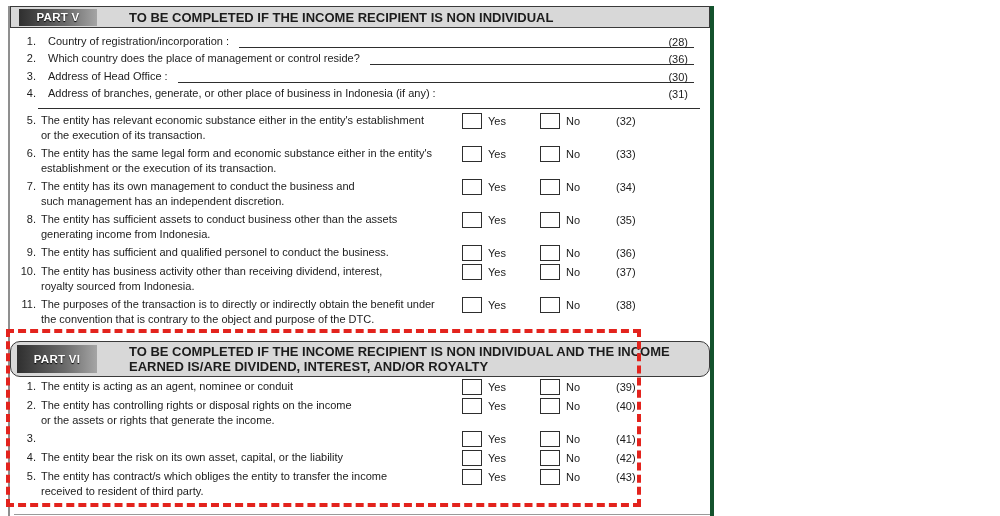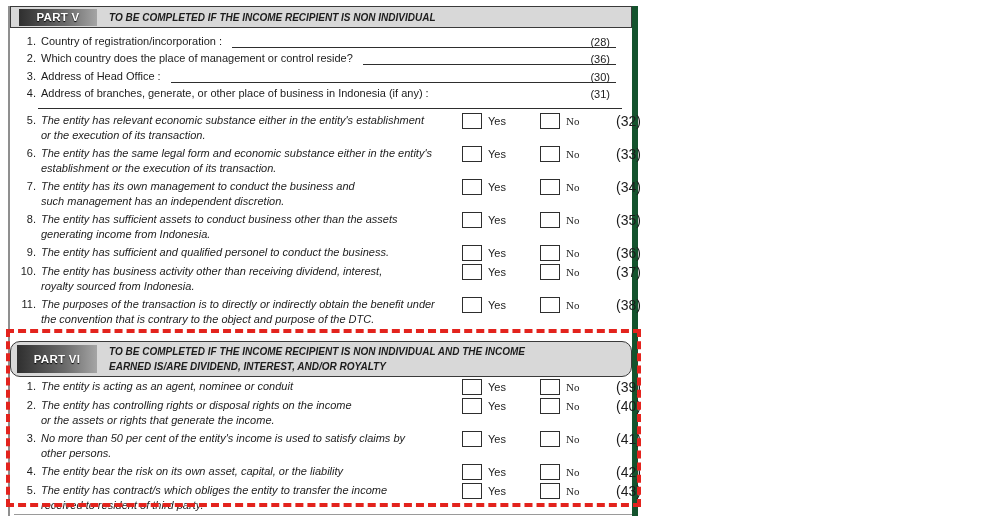--- a/index.html
+++ b/index.html
@@ -1,62 +1,62 @@
 <!DOCTYPE html>
 <html><head>
 <meta charset="utf-8">
 <style>
   html,body{margin:0;padding:0;}
   body{
     width:1000px;height:516px;position:relative;background:#ffffff;
     font-family:"Liberation Sans",sans-serif;color:#1c1c1c;overflow:hidden;
   }
   .form{
-    position:absolute;left:8px;top:6px;width:630px;height:510px;
+    position:absolute;left:8px;top:6px;width:706px;height:510px;
     box-sizing:border-box;
-    border-left:2px solid #8f8f8f;border-right:6px solid #14532d;
+    border-left:2px solid #8f8f8f;border-right:4px solid #14532d;
     background:#fff;
   }
   
   .band{
     display:flex;background:#d8d8d8;border:1.5px solid #3a3a3a;
     box-sizing:border-box;
   }
   .band-v{height:22px;align-items:center;}
   .band-vi{height:36px;align-items:center;margin-top:14px;border-radius:10px;}
   .plabel{
     background:linear-gradient(90deg,#2f2f2f 0%,#6b6b6b 60%,#a5a5a5 100%);
     color:#fff;font-weight:bold;font-size:11.5px;text-align:center;
     flex:none;text-shadow:0 1px 1px #000;letter-spacing:.3px;
   }
   .plabel-v{width:78px;height:17px;line-height:17px;margin-left:8px;}
   .plabel-vi{width:80px;height:28px;line-height:28px;margin-left:6px;}
-  .band-title{font-weight:bold;font-size:10px;margin-left:12px;line-height:15px;font-style:italic;}
+  .band-title{font-weight:bold;font-size:13px;margin-left:32px;line-height:15px;}
   
   .trows{margin-top:4px;}
   .trow{display:flex;align-items:center;height:17.5px;position:relative;font-size:11px;}
   .tnum{width:26px;text-align:right;flex:none;}
-  .tlbl{margin-left:5px;white-space:nowrap;}
+  .tlbl{margin-left:12px;white-space:nowrap;}
   .ansline{flex:1;align-self:flex-end;border-bottom:1.5px solid #2e2e2e;margin:0 16px 2px 10px;height:14px;}
   .tref{position:absolute;right:22px;bottom:2px;}
   .fullline{border-top:1.5px solid #2e2e2e;margin:6px 10px 4px 28px;height:0;}
   
   .ynrow{display:flex;align-items:flex-start;margin-bottom:3px;}
   .q{display:flex;flex:none;width:452px;font-size:11px;line-height:15px;}
   .qnum{width:26px;text-align:right;flex:none;}
-  .qtext{margin-left:5px;font-style:italic;}
+  .qtext{margin-left:5px;}
   .choice{flex:none;display:flex;align-items:flex-start;}
   .yescol{width:78px;}
-  .nocol{width:76px;font-family:Liberation Serif, serif;}
+  .nocol{width:76px;}
   .cb{
     width:18px;height:14px;border:1.7px solid #2e2e2e;background:#fff;
     flex:none;display:inline-block;margin-top:0;
   }
   .cblbl{margin-left:6px;font-size:11px;line-height:16px;}
-  .refcol{flex:1;text-align:right;padding-right:22px;font-size:14px;line-height:16px;}
+  .refcol{flex:1;text-align:left;padding-right:22px;font-size:11px;line-height:16px;}
   .rows-vi{margin-top:2px;}
   
   .hl{
     position:absolute;left:6px;top:329px;width:635px;height:178px;
     box-sizing:border-box;border:4px dashed #e3231d;z-index:5;
   }
   .bottomline{position:absolute;left:4px;right:0;bottom:1px;border-top:1.5px solid #9a9a9a;}
 </style>
 </head>
 <body>
@@ -265,24 +265,20 @@
         </div>
       <div class="choice nocol">
           <span class="cb"></span>
           <span class="cblbl">No</span>
         </div>
       <div class="refcol">(40)</div>
     </div>
     <div class="ynrow">
       <div class="q">
           <span class="qnum">3.</span>
-        <div class="qtext">
-            <div>No more than 50 per cent of the entity's income is used to satisfy claims by</div>
-            <div>other persons.</div>
-          </div>
         </div>
       <div class="choice yescol">
           <span class="cb"></span>
           <span class="cblbl">Yes</span>
         </div>
       <div class="choice nocol">
           <span class="cb"></span>
           <span class="cblbl">No</span>
         </div>
       <div class="refcol">(41)</div>

